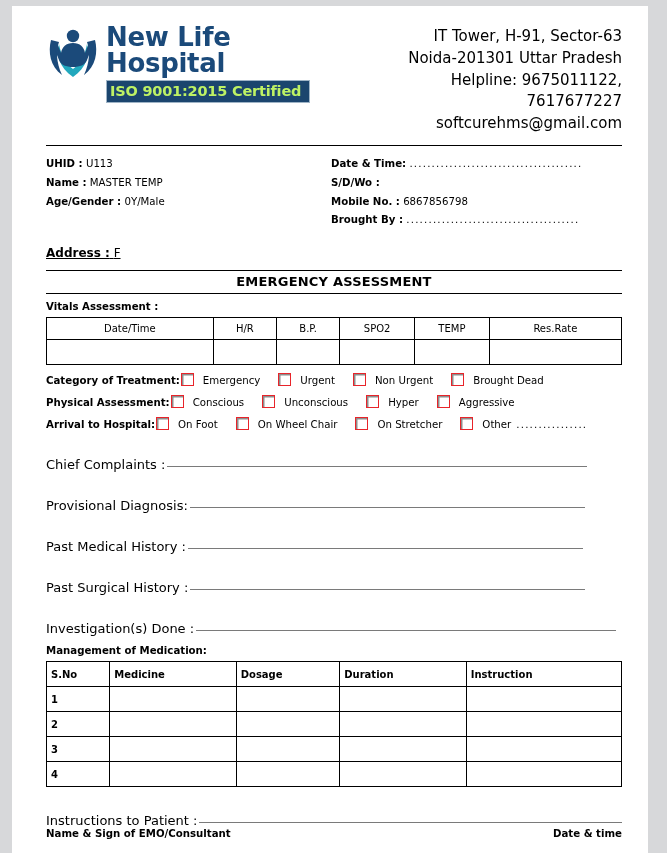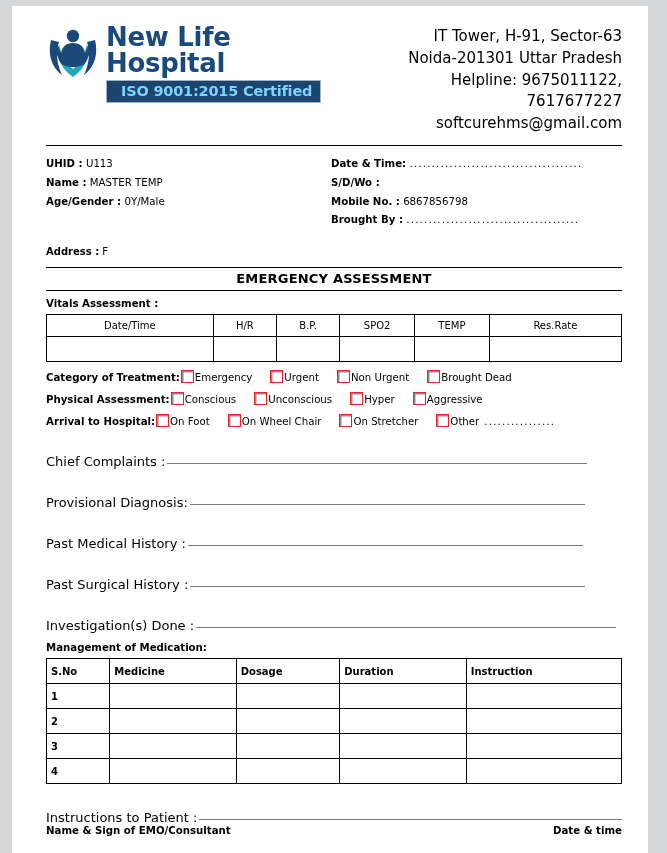--- a/index.html
+++ b/index.html
@@ -37,24 +37,24 @@
     font-family: "DejaVu Sans", sans-serif;
     font-size: 26px;
     font-weight: bold;
     color: #1b4a7a;
     letter-spacing: -0.3px;
     line-height: 1;
   }
   .iso-badge {
     margin-top: 4px;
     background: #1b456e;
-    color: #7dd3fc;
+    color: #bef264;
     font-size: 14.5px;
     font-weight: bold;
-    padding: 2px 8px 3px 14px;
+    padding: 2px 8px 3px 3px;
     display: inline-block;
     letter-spacing: -0.2px;
     border: 1px solid #9fb4c6;
   }
   .contact {
     text-align: right;
     font-size: 15px;
     line-height: 1.45;
     color: #000;
     padding-top: 6px;
@@ -67,21 +67,21 @@
     display: flex;
     font-size: 10.2px;
     padding-top: 9px;
     line-height: 1.85;
   }
   .info-col-l { width: 285px; }
   .info-col-r { flex: 1; }
   .lbl { font-weight: bold; }
   .val { font-weight: normal; }
   .dots { letter-spacing: 1.2px; }
-  .addr { padding-top: 16px; font-size: 10px; }
+  .addr { padding-top: 16px; font-size: 12px; text-decoration: underline; }
 
   
   .title-wrap { margin-top: 10px; }
   .title {
     border-top: 1.3px solid #000;
     border-bottom: 1.3px solid #000;
     text-align: center;
     font-size: 13px;
     font-weight: bold;
     letter-spacing: 0.2px;
@@ -118,21 +118,21 @@
 
   
   .cbrow {
     display: flex;
     align-items: center;
     font-size: 10.2px;
     margin-top: 9px;
     white-space: nowrap;
   }
   .cbrow .rowlabel { font-weight: bold; margin-right: 1px; }
-  .cbitem { display: inline-flex; align-items: center; }
+  .cbitem { display: inline-flex; align-items: center; gap: 8px; }
   .box {
     width: 13px;
     height: 13px;
     border: 1.4px solid #e8242a;
     background: #ffffff;
     box-shadow: inset 1.5px 1.5px 0 0 #8d8d8d, inset -1px -1px 0 0 #ffffff;
     flex: none;
     margin-right: 1px;
     position: relative;
     top: -1px;

